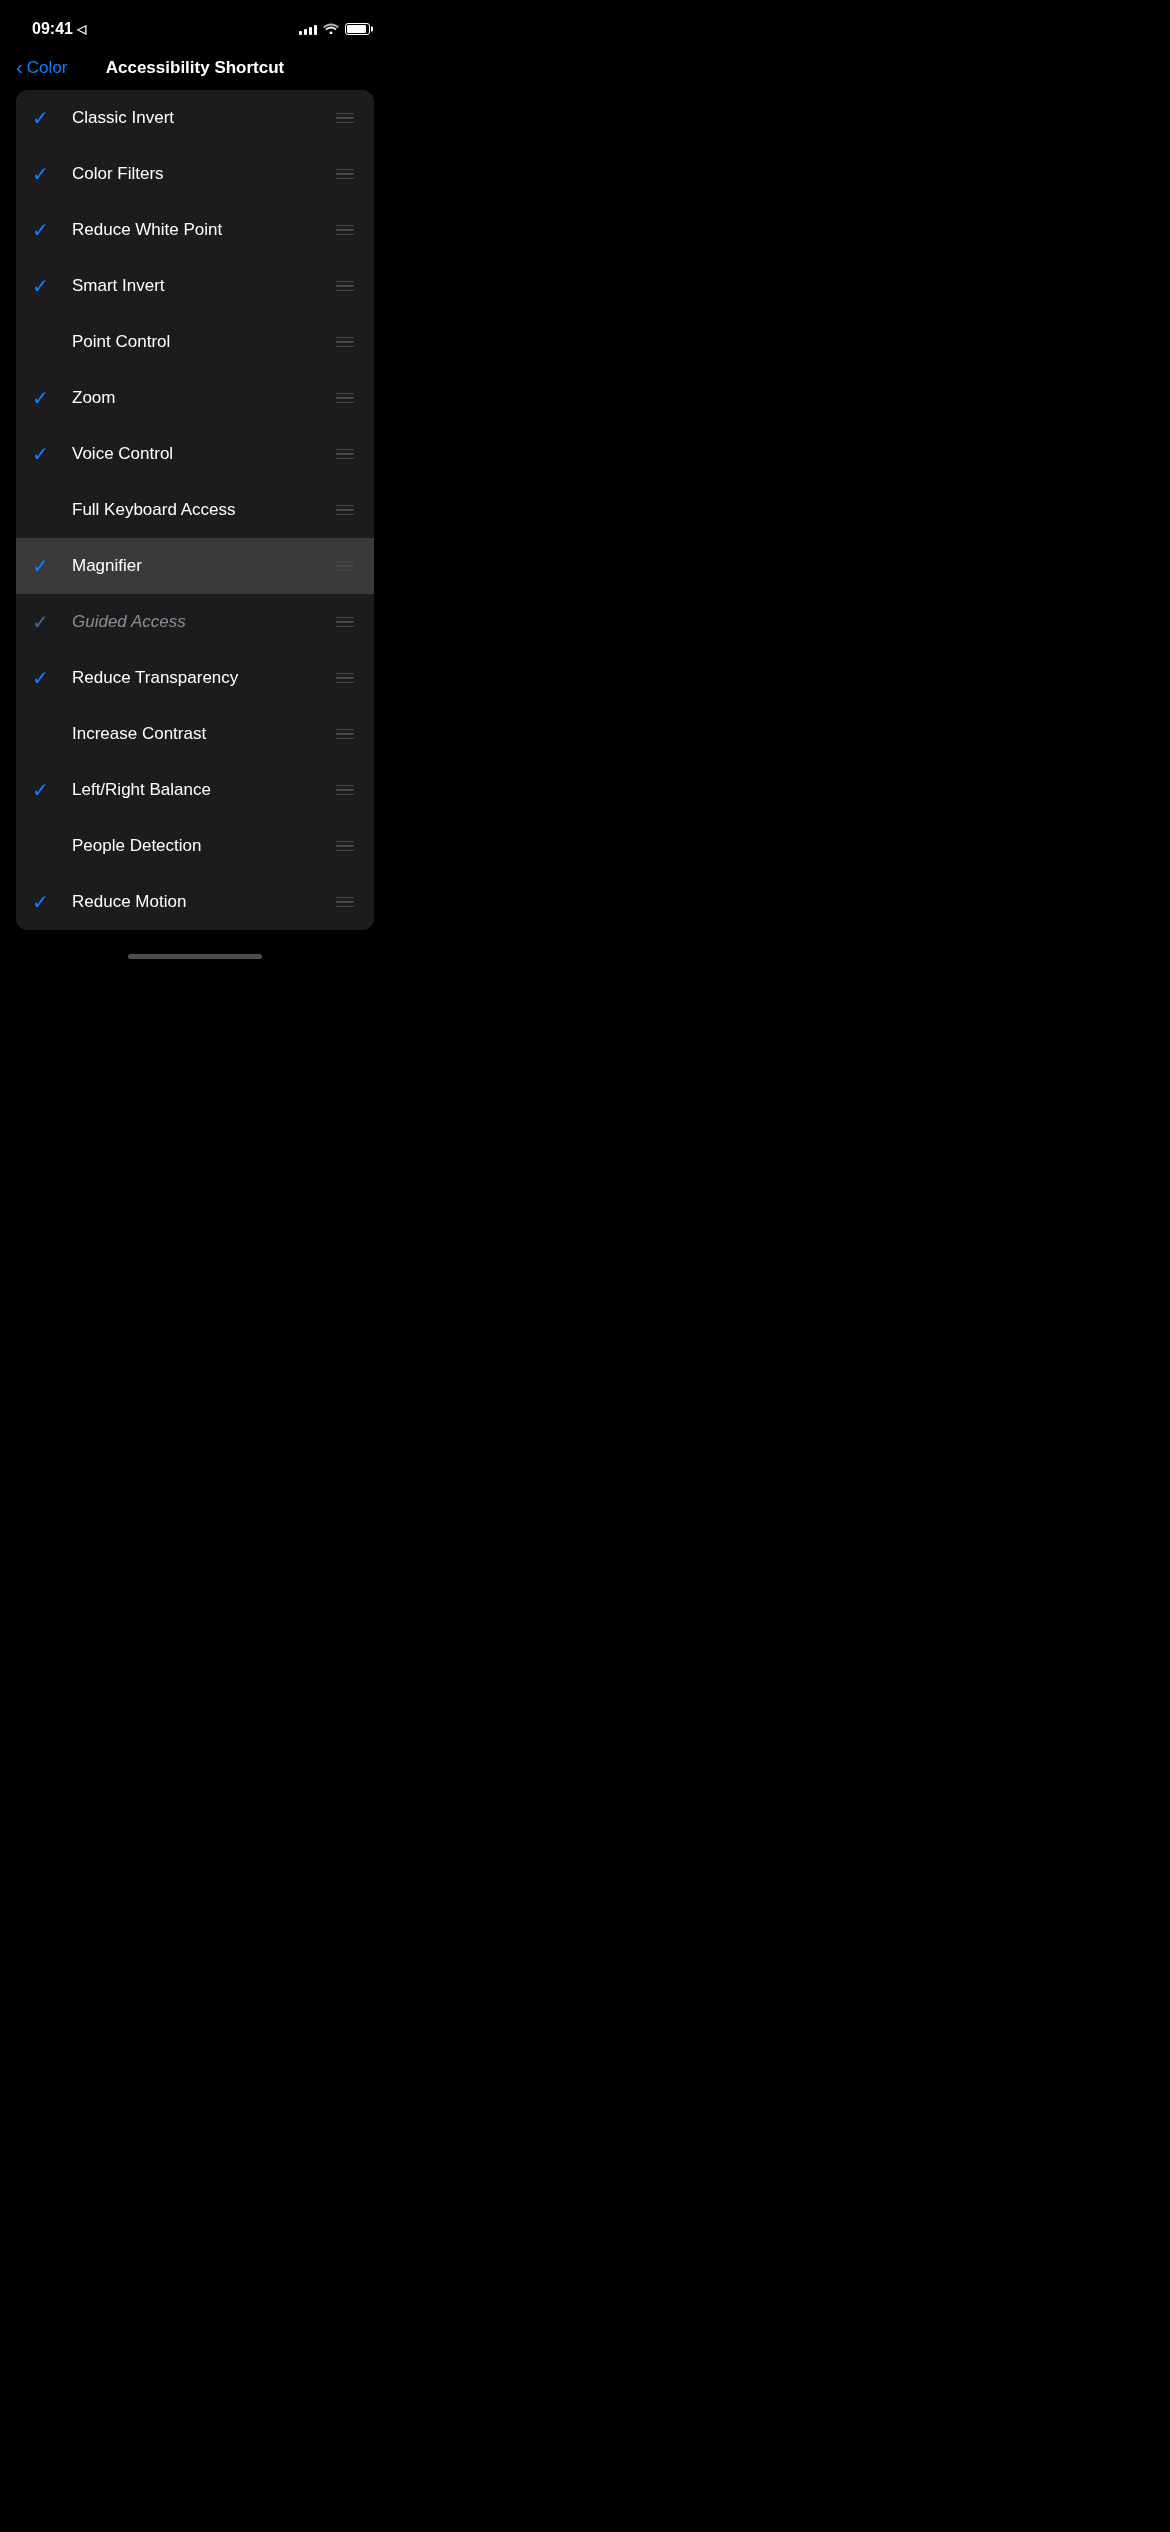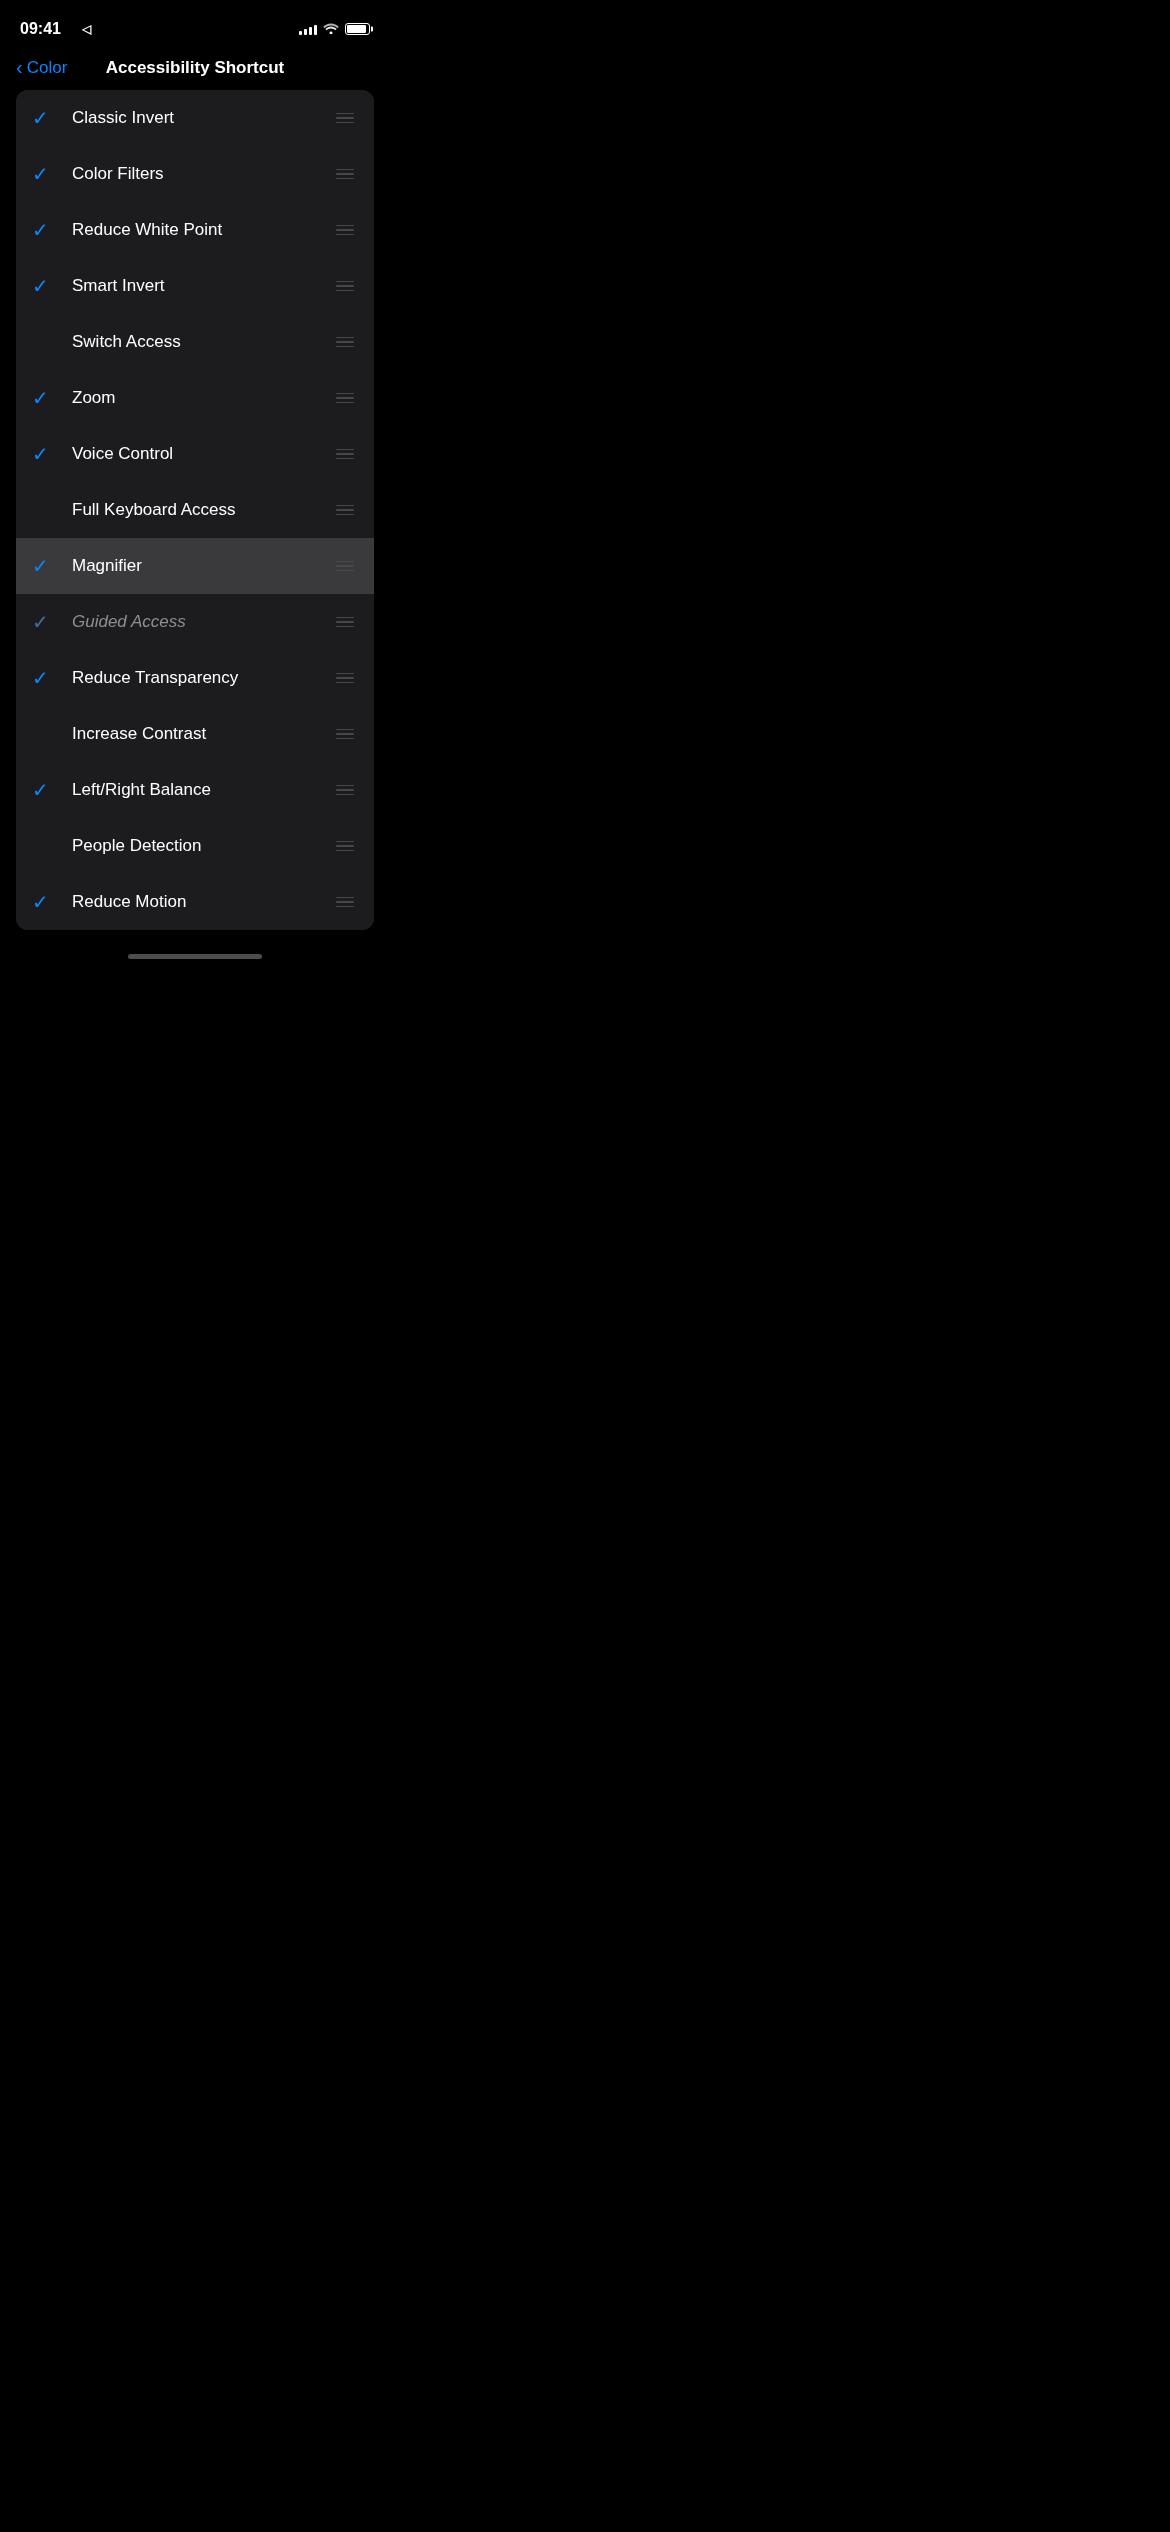--- a/index.html
+++ b/index.html
@@ -22,21 +22,22 @@
       padding: 14px 20px 6px;
       height: 50px;
     }
 
     .status-time {
       font-size: 16px;
       font-weight: 600;
       color: #fff;
       display: flex;
       align-items: center;
-      gap: 21px;
+      gap: 4px;
+      margin-left: 12px;
     }
 
     .status-time .location-icon {
       font-size: 12px;
     }
 
     .status-icons {
       display: flex;
       align-items: center;
       gap: 6px;
@@ -284,21 +285,21 @@
       <div class="checkmark">✓</div>
       <div class="item-label">Smart Invert</div>
       <div class="drag-handle">
         <span></span>
         <span></span>
         <span></span>
       </div>
     </div>
     <div class="list-item">
       <div class="checkmark-placeholder"></div>
-      <div class="item-label">Switch Access</div>
+      <div class="item-label">Point Control</div>
       <div class="drag-handle">
         <span></span>
         <span></span>
         <span></span>
       </div>
     </div>
     <div class="list-item">
       <div class="checkmark">✓</div>
       <div class="item-label">Zoom</div>
       <div class="drag-handle">

